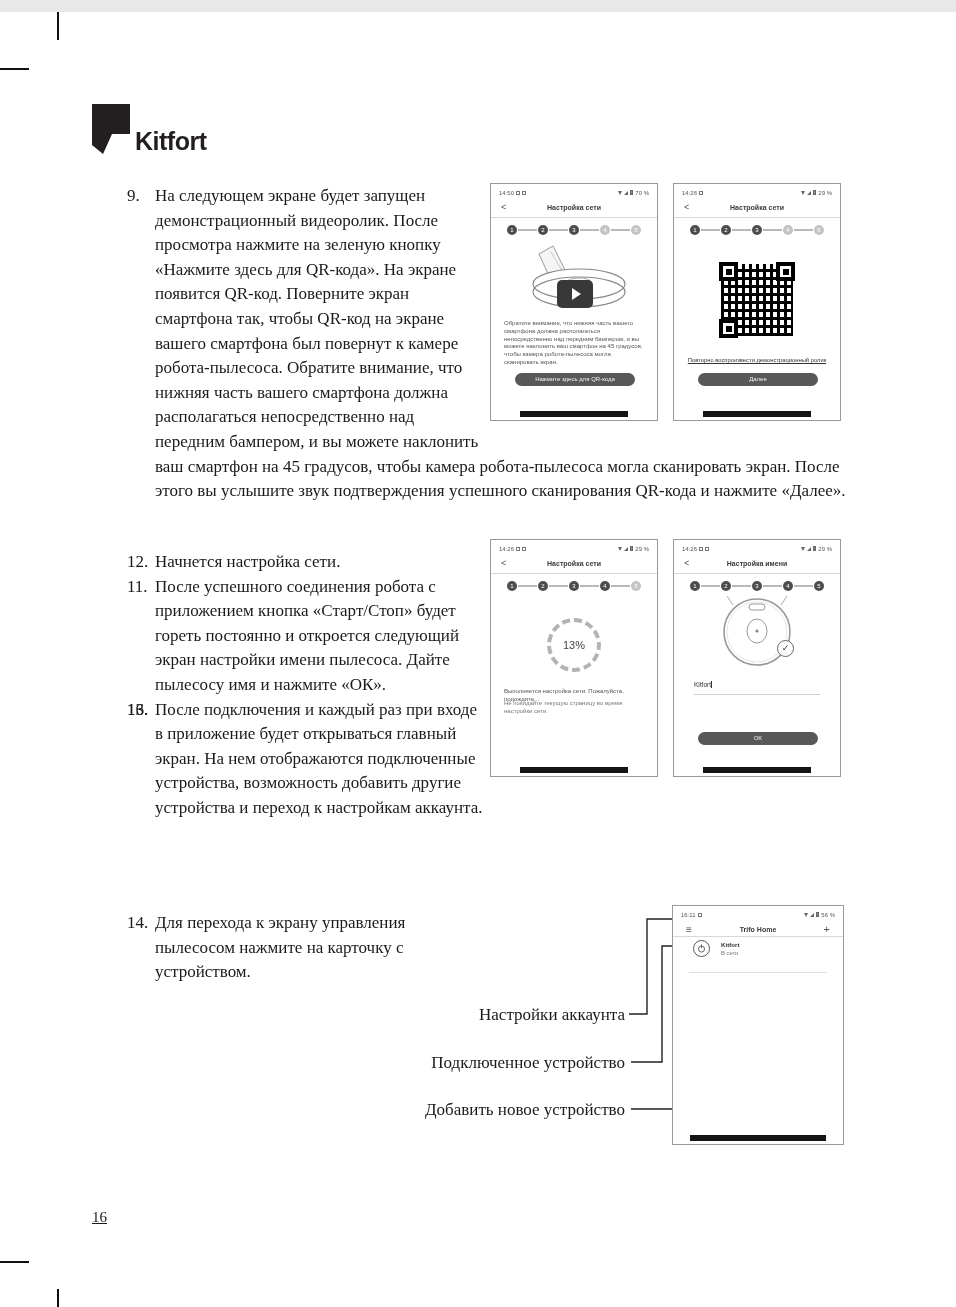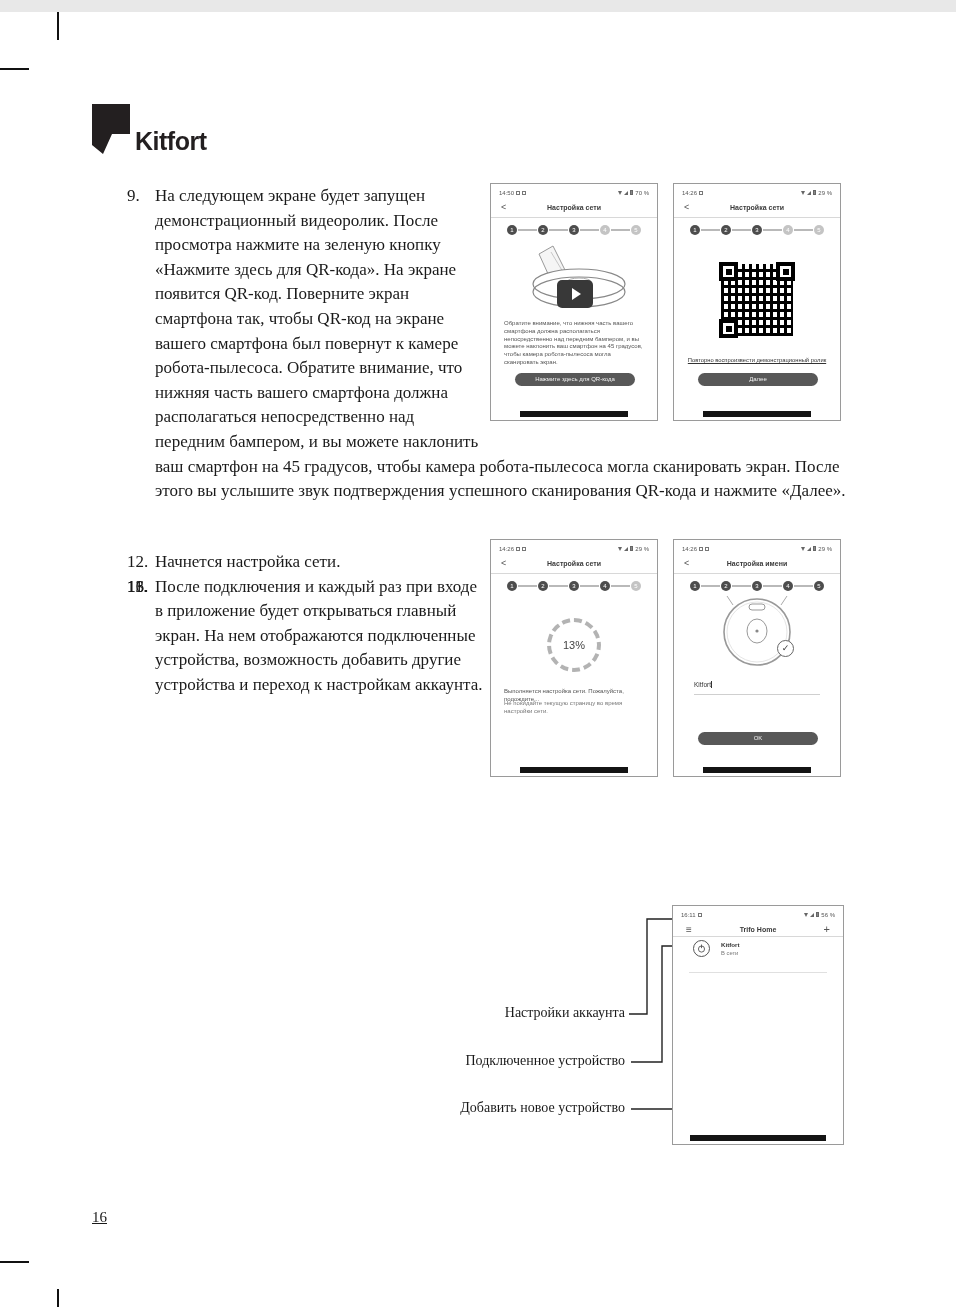--- a/index.html
+++ b/index.html
@@ -13,21 +13,21 @@
   .crop { position:absolute; background:#111; }
   
   .logo { position:absolute; left:92px; top:92px; display:flex; align-items:flex-end; }
   .logo-text { font-family:"Liberation Sans", sans-serif; font-weight:bold; font-size:25px; color:#231f20; margin-left:5px; letter-spacing:-0.5px; line-height:1; padding-bottom:2px; }
   
   .sect { position:absolute; left:127px; width:733px; font-size:17px; line-height:24.6px; }
   .spacer { float:right; }
   .li { position:relative; padding-left:28px; }
   .li .num { position:absolute; left:0; top:0; }
   .item14 { position:absolute; left:127px; top:899px; width:352px; font-size:17px; line-height:24.6px; }
-  .callout { position:absolute; right:331px; font-size:14px; white-space:nowrap; }
+  .callout { position:absolute; right:331px; font-size:17px; white-space:nowrap; }
   .pagenum { position:absolute; left:92px; top:1197px; font-size:15px;text-decoration:underline; }
   
   .phone {
     position:absolute; width:168px; height:238px; background:#fff;
     border:1px solid #9a9a9a; font-family:"Liberation Sans", sans-serif; color:#444;
     overflow:hidden;
   }
   .phone5 { width:172px; height:240px; }
   .statusbar { position:absolute; top:4px; left:8px; right:8px; height:9px; font-size:6px; color:#555; display:flex; justify-content:space-between; align-items:center; }
   .sb-left, .sb-right { display:flex; align-items:center; gap:2px; }
@@ -106,30 +106,37 @@
   </div>
 
   <div class="sect" style="top:538px;">
     <div class="spacer" style="width:372px; height:232px;"></div>
     <p class="li">
       <span class="num">12.</span>
       <span>Начнется настройка сети.</span>
     </p>
     <p class="li">
       <span class="num">11.</span>
+      <span>После успешного соединения робота с приложением кнопка «Старт/Стоп» будет гореть постоянно и откроется следующий экран настройки имени пылесоса. Дайте пылесосу имя и нажмите «ОК».</span>
     </p>
     <p class="li">
       <span class="num">16.</span>
     </p>
     <p class="li">
       <span class="num">13.</span>
       <span>После подключения и каждый раз при входе в приложение будет открываться главный экран. На нем отображаются подключенные устройства, возможность добавить другие устройства и переход к настройкам аккаунта.</span>
     </p>
   </div>
 
+  <div class="item14">
+    <p class="li">
+      <span class="num">14.</span>
+      <span>Для перехода к экрану управления пылесосом нажмите на карточку с устройством.</span>
+    </p>
+  </div>
 
   <div class="callout" style="top:993px;">Настройки аккаунта</div>
   <div class="callout" style="top:1041px;">Подключенное устройство</div>
   <div class="callout" style="top:1088px;">Добавить новое устройство</div>
 
   <svg class="leads" width="956" height="1307">
     <polyline points="629,1002 647,1002 647,907 684,907" fill="none" stroke="#222" stroke-width="1.4"></polyline>
     <polyline points="631,1050 662,1050 662,934 690,934" fill="none" stroke="#222" stroke-width="1.4"></polyline>
     <polyline points="631,1097 812,1097 812,917" fill="none" stroke="#222" stroke-width="1.4"></polyline>
   </svg>

